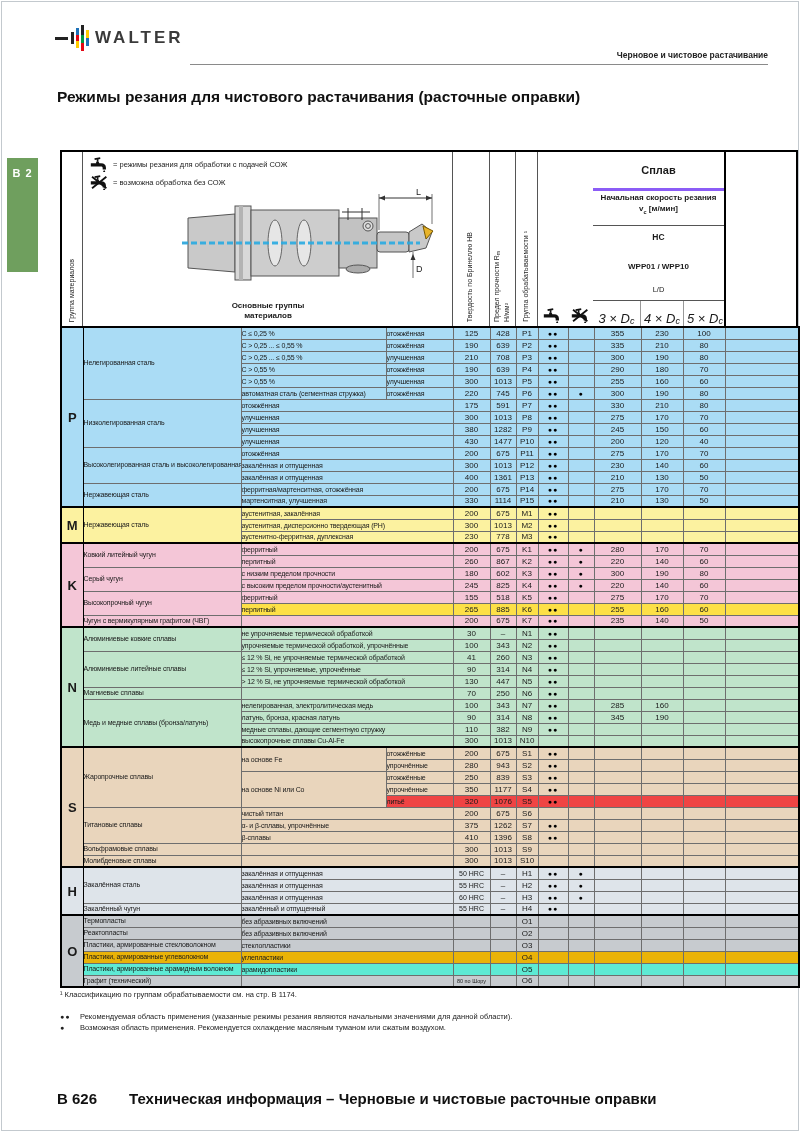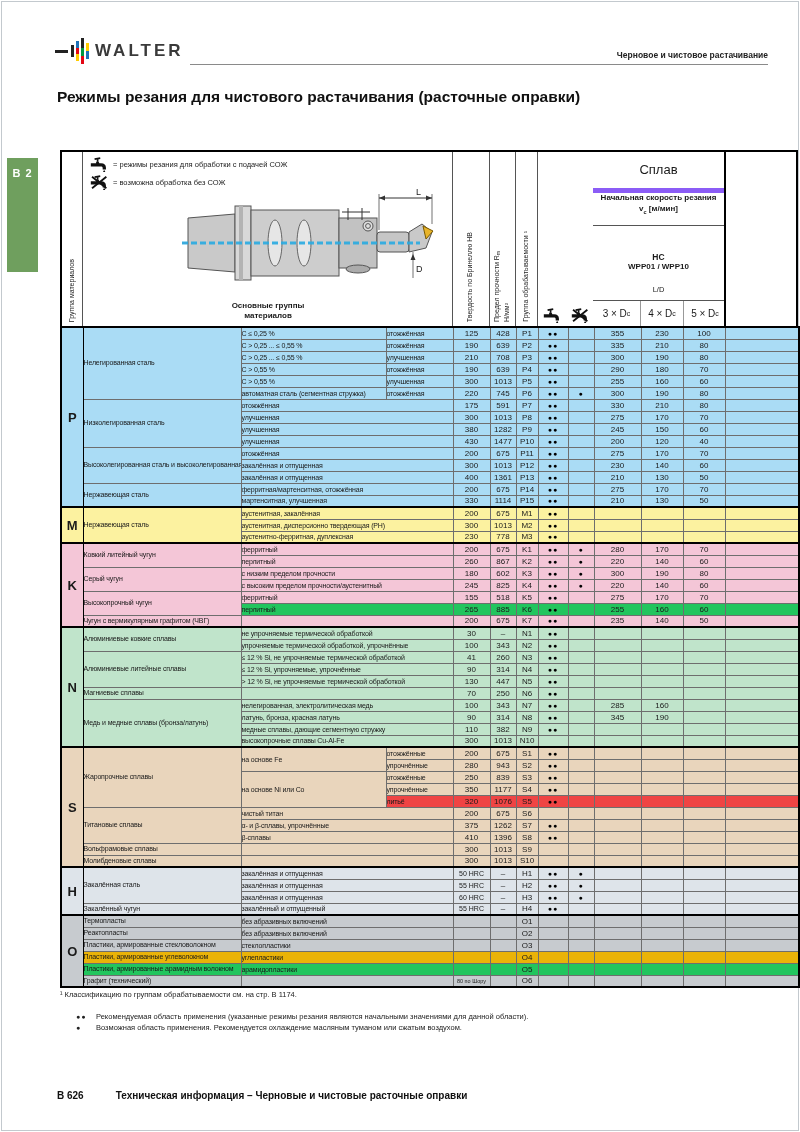--- a/index.html
+++ b/index.html
@@ -3,21 +3,21 @@
 <meta charset="utf-8">
 <style>
   html,body{margin:0;padding:0;}
   body{
     width:800px;height:1132px;position:relative;background:#ffffff;
     font-family:"Liberation Sans",sans-serif;color:#1a1a1a;overflow:hidden;
   }
   .page-frame{position:absolute;inset:1px;border:1px solid #c3c9ce;pointer-events:none;}
 
   
-  .logo{position:absolute;left:55px;top:38px;display:flex;align-items:center;height:26px;text-align:center;}
+  .logo{position:absolute;left:55px;top:25px;display:flex;align-items:center;height:26px;text-align:center;}
   .logo .dash{width:13px;height:3px;background:#222;margin-right:3px;align-self:center;}
   .logo .bar{width:3px;margin-right:2px;align-self:center;}
   .logo .b1{height:12px;background:#222;}
   .logo .b2{height:20px;background:linear-gradient(#1d71b8 33%,#e30613 33%,#e30613 66%,#ffcc00 66%);}
   .logo .b3{height:26px;background:linear-gradient(#222 40%,#009640 40%,#009640 70%,#e30613 70%);}
   .logo .b4{height:16px;background:linear-gradient(#ffcc00 50%,#1d71b8 50%);}
   .logo-text{font-size:17px;font-weight:bold;letter-spacing:3px;color:#3a3a3a;margin-left:4px;}
   .head-topic{position:absolute;right:32px;top:50px;font-size:8.5px;font-weight:bold;color:#222;}
   .head-rule{position:absolute;left:190px;right:32px;top:64px;border-top:1px solid #8a8a8a;}
   .page-title{position:absolute;left:57px;top:88px;font-size:15.5px;font-weight:bold;color:#111;}
@@ -32,27 +32,27 @@
   .rot-wrap{position:absolute;bottom:4px;top:6px;display:flex;align-items:flex-end;justify-content:center;}
   .rot{writing-mode:vertical-rl;transform:rotate(180deg);font-size:7px;line-height:1.25;color:#222;white-space:normal;}
   .grp-col-label{position:absolute;left:1px;bottom:4px;top:6px;width:19px;display:flex;align-items:flex-end;justify-content:center;}
   .legend-row{position:absolute;left:28px;display:flex;align-items:center;font-size:7.5px;color:#222;gap:5px;}
   .legend-row .tap{width:18px;height:15px;flex:0 0 auto;}
   .main-groups{position:absolute;left:20px;width:372px;bottom:5px;text-align:center;font-weight:bold;font-size:8px;line-height:1.25;}
   .tap-col{position:absolute;bottom:3px;display:flex;justify-content:center;}
   .tap-col .tap{width:18px;height:15px;}
   .speed-block{position:absolute;left:531px;top:0;width:131px;bottom:0;box-sizing:border-box;}
   .speed-cell{position:absolute;left:0;right:0;text-align:center;}
-  .sc-alloy{top:0;height:36px;line-height:36px;border-bottom:5px solid #8b5cf6;font-size:13px;font-weight:normal;}
+  .sc-alloy{top:0;height:36px;line-height:36px;border-bottom:3px solid #8b5cf6;font-size:11px;font-weight:bold;}
   .sc-speed{top:37px;height:37px;border-bottom:1px solid #555;font-size:8px;font-weight:bold;padding-top:4px;box-sizing:border-box;line-height:1.35;}
-  .sc-hc{top:100px;font-size:8.5px;font-weight:bold;}
+  .sc-hc{top:80px;font-size:8.5px;font-weight:bold;}
   .sc-wpp{top:110px;font-size:8px;font-weight:bold;}
   .sc-ld{top:133px;font-size:7.5px;}
   .sub-row{position:absolute;left:0;right:0;top:148px;bottom:0;display:flex;border-top:1px solid #555;}
-  .sub-row .sr{flex:0 0 auto;display:flex;align-items:center;justify-content:center;font-size:10px;}
+  .sub-row .sr{flex:0 0 auto;display:flex;align-items:flex-end;justify-content:center;font-size:13px;font-style:italic;}
   .sub-row .sr + .sr{border-left:1px solid #999;}
   sub{font-size:70%;}
 
   .tool-svg{position:absolute;left:118px;top:34px;}
 
   
   #cut-table{position:absolute;left:60px;top:326px;width:738px;border-collapse:collapse;table-layout:fixed;
     border:2px solid #000;}
   #cut-table tr{height:12px;}
   #cut-table td{border:1px solid #6e6e6e;padding:0;overflow:hidden;white-space:nowrap;vertical-align:middle;}
@@ -64,23 +64,23 @@
   td.num{font-size:8px;text-align:center;}
   td.hb{border-left:2px solid #000;}
   td.hb.sm7{font-size:7px;}
   td.hb.sm5{font-size:5.5px;}
   td.dots{font-size:7px;text-align:center;letter-spacing:1px;color:#000;}
   td.v3{border-left:2px solid #000;}
   td.spare{border-left:2px solid #000;}
 
   
   .footnote1{position:absolute;left:60px;top:990px;font-size:7.5px;color:#222;}
-  .dotnote{position:absolute;left:76px;font-size:7.5px;color:#222;display:flex;gap:6px;align-items:center;}
+  .dotnote{position:absolute;left:60px;font-size:7.5px;color:#222;display:flex;gap:6px;align-items:center;}
   .dotnote .dn-dots{min-width:14px;letter-spacing:1px;font-size:7px;}
-  .footer{position:absolute;left:57px;top:1090px;font-size:10px;font-weight:bold;color:#111;display:flex;gap:32px;}
+  .footer{position:absolute;left:57px;top:1090px;font-size:15px;font-weight:bold;color:#111;display:flex;gap:32px;}
 </style>
 </head>
 <body>
 
 <div class="page-frame"></div>
 
 <svg width="0" height="0" style="position:absolute" aria-hidden="true">
   <defs>
     <g id="g-tap">
       <path d="M1 7.5 H7.5 V5.5 H10.5 L11.5 7.5 H13.5 C17.5 7.5 19.5 9.5 19.5 13 V15 H15.5 V13.5 C15.5 12 14.5 11.5 13 11.5 H1 Z" fill="#111"></path>
@@ -516,21 +516,21 @@
         <td class="num hb">155</td>
         <td class="num">518</td>
         <td class="num">K5</td>
         <td class="dots">●●</td>
         <td class="dots"></td>
         <td class="num v3">275</td>
         <td class="num">170</td>
         <td class="num">70</td>
         <td class="spare"></td>
       </tr>
-      <tr style="background: #22c55e;">
+      <tr style="background: #fde047;">
         <td class="sub" colspan="2">перлитный</td>
         <td class="num hb">265</td>
         <td class="num">885</td>
         <td class="num">K6</td>
         <td class="dots">●●</td>
         <td class="dots"></td>
         <td class="num v3">255</td>
         <td class="num">160</td>
         <td class="num">60</td>
         <td class="spare"></td>
@@ -897,21 +897,21 @@
         <td class="num hb"></td>
         <td class="num"></td>
         <td class="num">O4</td>
         <td class="dots"></td>
         <td class="dots"></td>
         <td class="num v3"></td>
         <td class="num"></td>
         <td class="num"></td>
         <td class="spare"></td>
       </tr>
-      <tr class="grp-start" style="background: #22c55e;">
+      <tr class="grp-start" style="background: #5eead4;">
         <td class="mat" rowspan="1">Пластики, армированные арамидным волокном</td>
         <td class="sub" colspan="2">арамидопластики</td>
         <td class="num hb"></td>
         <td class="num"></td>
         <td class="num">O5</td>
         <td class="dots"></td>
         <td class="dots"></td>
         <td class="num v3"></td>
         <td class="num"></td>
         <td class="num"></td>

